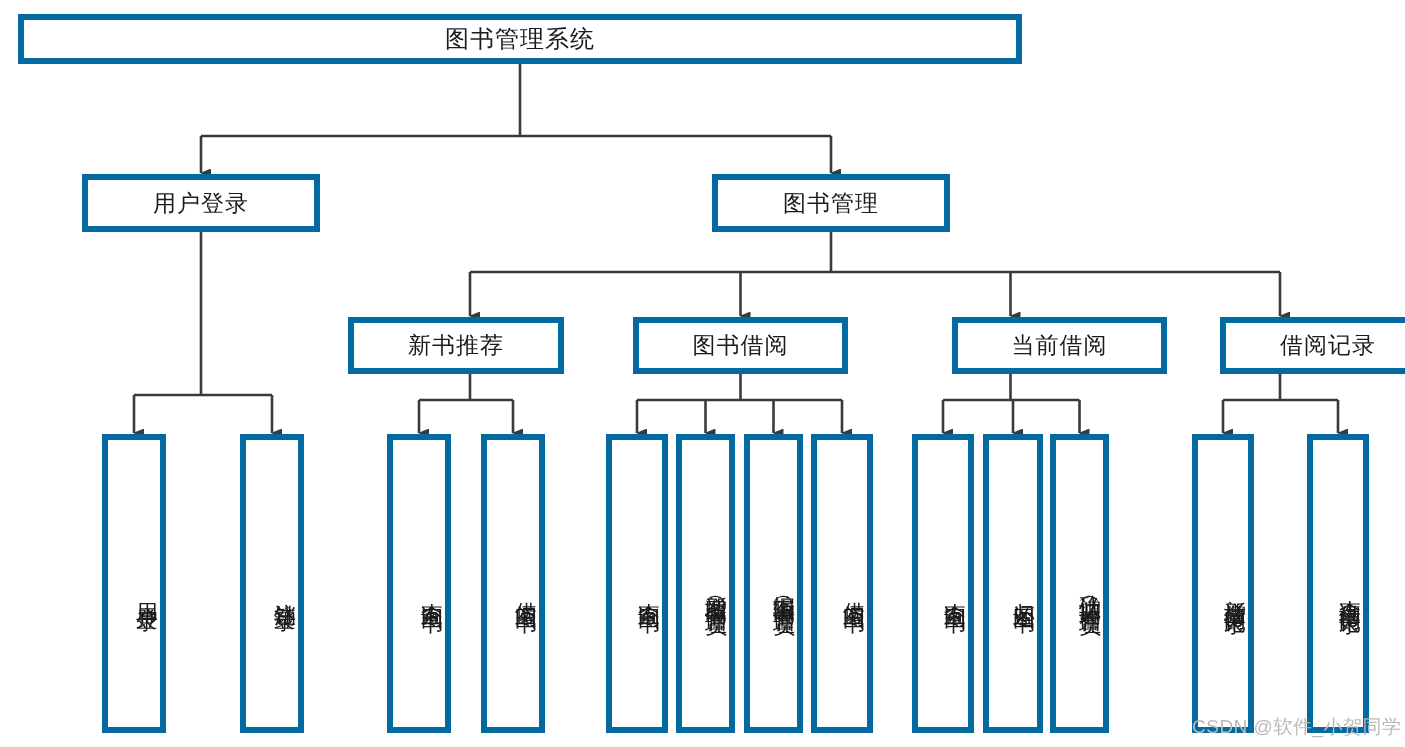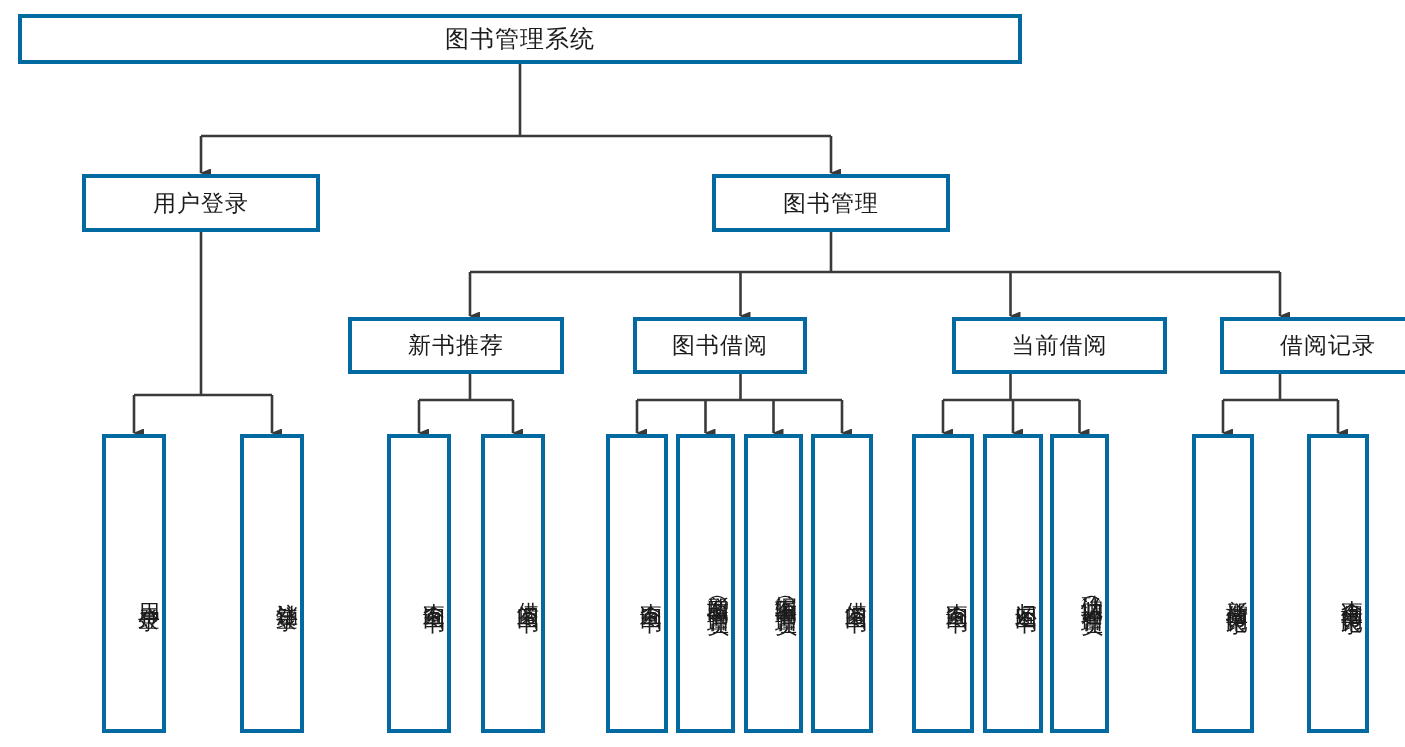--- a/index.html
+++ b/index.html
@@ -18,21 +18,21 @@
     position:absolute;
     left:0; top:0;
     width:1405px;
     height:747px;
     pointer-events:none;
   }
   .node{
     position:absolute;
     box-sizing:border-box;
     background:#ffffff;
-    border:4px solid #0369a1;
+    border:6px solid #0369a1;
     display:flex;
     align-items:center;
     justify-content:center;
     color:#1b1b1b;
     text-align:center;
     line-height:1.22;
   }
   .node.h{
     font-size:23px;
     letter-spacing:1px;
@@ -116,21 +116,21 @@
       </div>
       <div class="node h" style="left: 82px; top: 174px; width: 238px; height: 58px;">
         <span>用户登录</span>
       </div>
       <div class="node h" style="left: 712px; top: 174px; width: 238px; height: 58px; text-align: center;">
         <span>图书管理</span>
       </div>
       <div class="node h" style="left: 348px; top: 317px; width: 216px; height: 57px;">
         <span>新书推荐</span>
       </div>
-      <div class="node h" style="left: 633px; top: 317px; width: 174px; height: 57px;">
+      <div class="node h" style="left: 633px; top: 317px; width: 215px; height: 57px;">
         <span>图书借阅</span>
       </div>
       <div class="node h" style="left: 952px; top: 317px; width: 215px; height: 57px;">
         <span>当前借阅</span>
       </div>
       <div class="node h" style="left: 1220px; top: 317px; width: 216px; height: 57px;">
         <span>借阅记录</span>
       </div>
       <div class="node v" style="left: 102px; top: 434px; width: 64px; height: 299px;">
         <span>用户登录</span>
@@ -166,14 +166,15 @@
         <span>确认归还（管理员）</span>
       </div>
       <div class="node v" style="left: 1192px; top: 434px; width: 62px; height: 299px;">
         <span>新增借阅记录</span>
       </div>
       <div class="node v" style="left: 1307px; top: 434px; width: 62px; height: 299px;">
         <span>查询借阅记录</span>
       </div>
     </div>
 
+  <div class="watermark" style="left: 1192px; top: 714px;">CSDN @软件_小贺同学</div>
 
 </div>
 
 </body></html>

